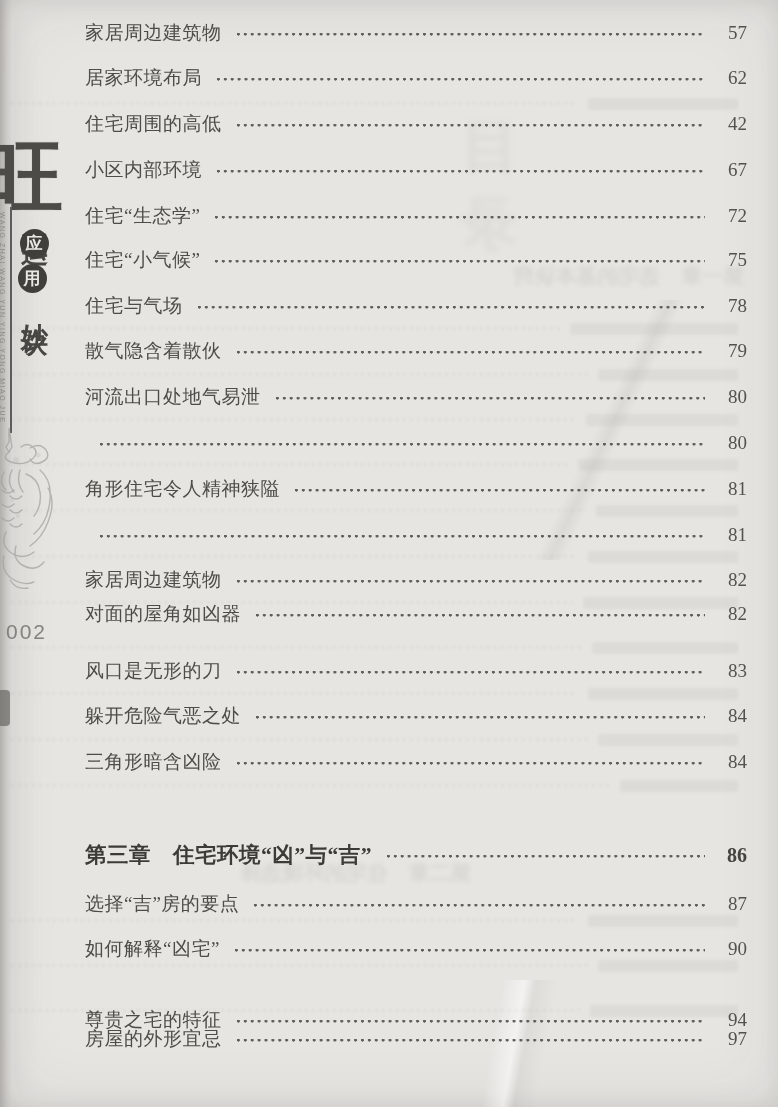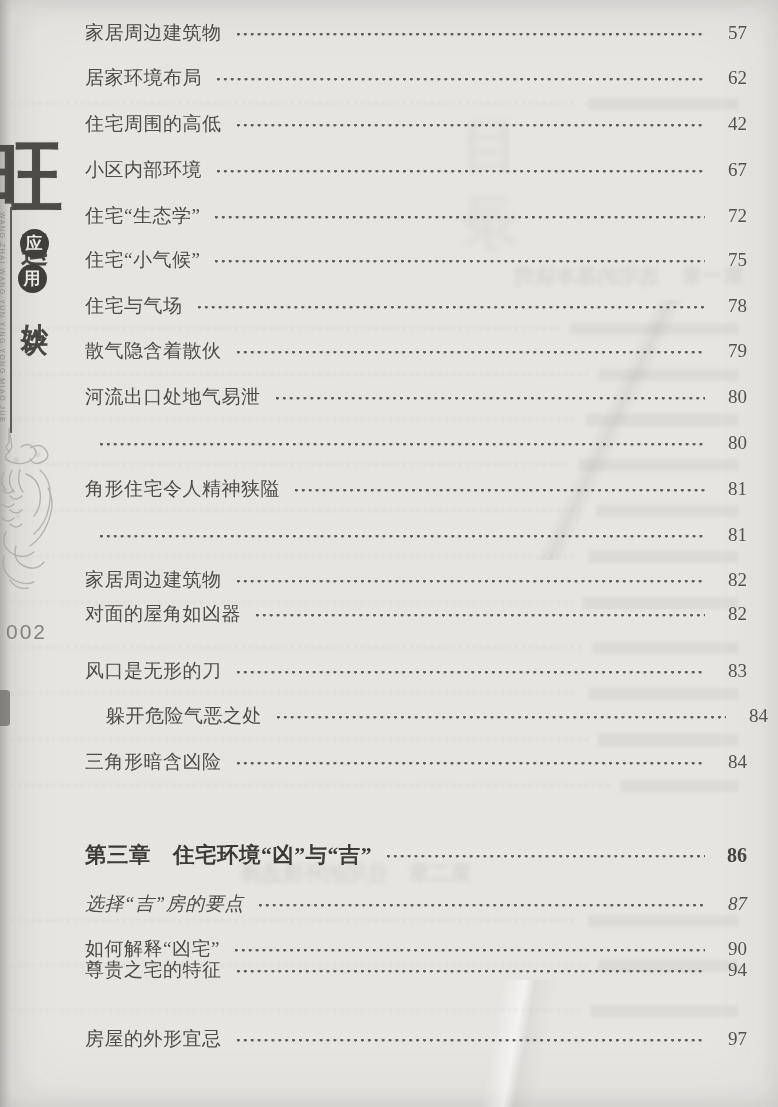--- a/index.html
+++ b/index.html
@@ -278,46 +278,46 @@
       <div class="toc-row" style="top: 602px;">
     <span class="lbl">对面的屋角如凶器</span>
     <span class="leader"></span>
     <span class="pg">82</span>
   </div>
       <div class="toc-row" style="top: 659px;">
     <span class="lbl">风口是无形的刀</span>
     <span class="leader"></span>
     <span class="pg">83</span>
   </div>
-      <div class="toc-row" style="top: 704px; margin-left: 21px;">
+      <div class="toc-row" style="top: 704px;">
     <span class="lbl">躲开危险气恶之处</span>
     <span class="leader"></span>
     <span class="pg">84</span>
   </div>
       <div class="toc-row" style="top: 750px; justify-content: space-between;">
     <span class="lbl">三角形暗含凶险</span>
     <span class="leader"></span>
     <span class="pg">84</span>
   </div>
       <div class="toc-row chapter" style="top: 843px;">
     <span class="lbl">第三章　住宅环境“凶”与“吉”</span>
     <span class="leader"></span>
     <span class="pg">86</span>
   </div>
-      <div class="toc-row" style="top: 892px; font-style: italic;">
+      <div class="toc-row" style="top: 892px;">
     <span class="lbl">选择“吉”房的要点</span>
     <span class="leader"></span>
     <span class="pg">87</span>
   </div>
       <div class="toc-row" style="top: 937px;">
     <span class="lbl">如何解释“凶宅”</span>
     <span class="leader"></span>
     <span class="pg">90</span>
   </div>
-      <div class="toc-row" style="top: 958px; justify-content: center;">
+      <div class="toc-row" style="top: 1008px; justify-content: center;">
     <span class="lbl">尊贵之宅的特征</span>
     <span class="leader"></span>
     <span class="pg">94</span>
   </div>
       <div class="toc-row" style="top: 1027px;">
     <span class="lbl">房屋的外形宜忌</span>
     <span class="leader"></span>
     <span class="pg">97</span>
   </div>
     </div>

